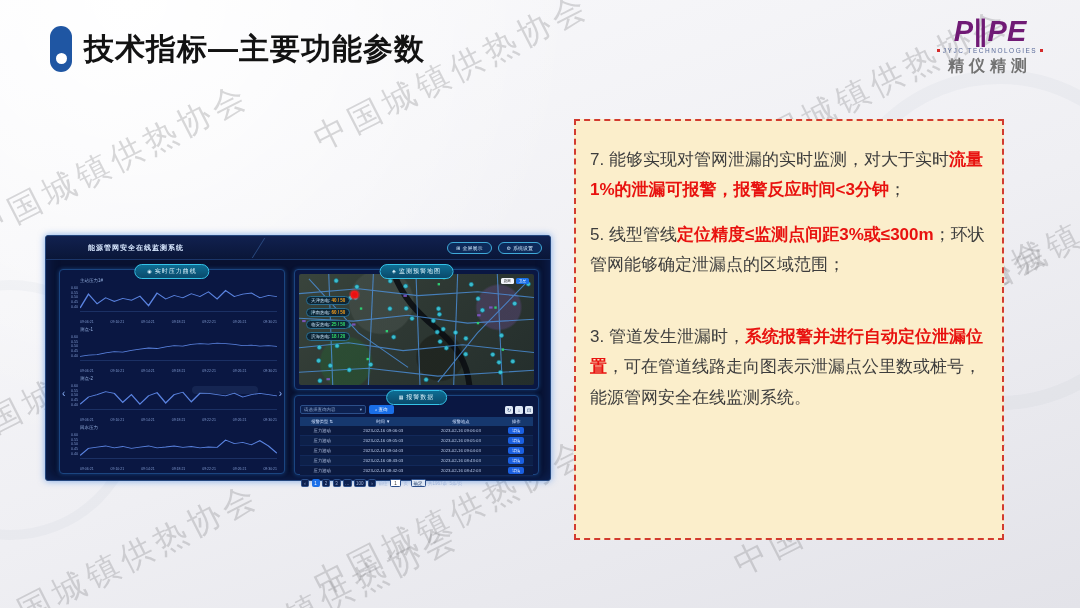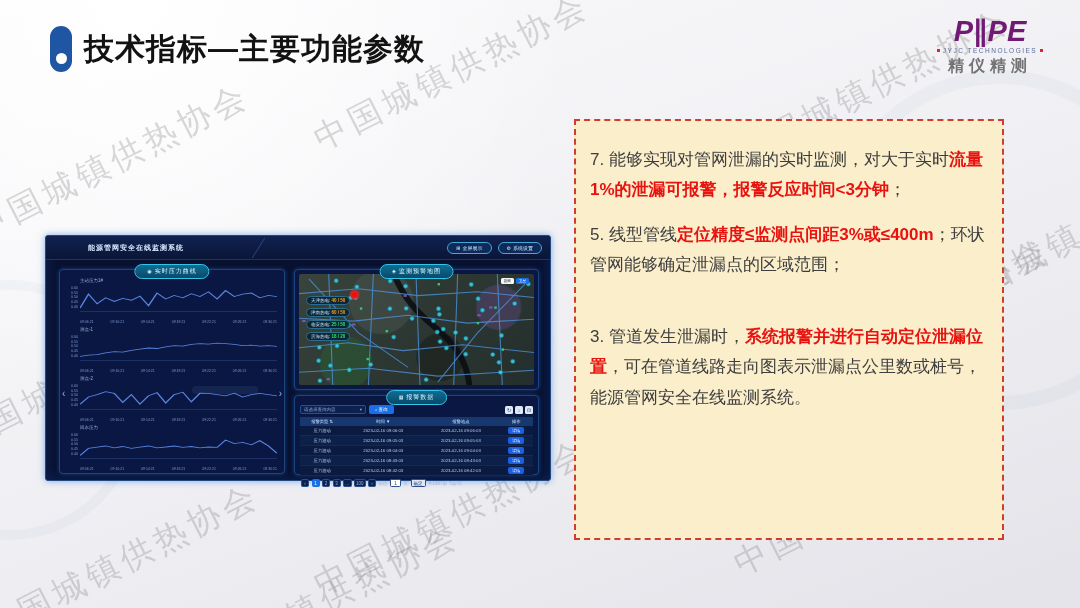--- a/index.html
+++ b/index.html
@@ -133,21 +133,21 @@
 </div>
 
 <div class="logo">
   <div class="logo-brand">P∥PE</div>
   <div class="logo-sub">JYJC TECHNOLOGIES</div>
   <div class="logo-name">精仪精测</div>
 </div>
 
 <div class="spec-panel" id="spec-panel">
     <p class="spec-item"><span>7. 能够实现对管网泄漏的实时监测，对大于实时</span><span class="spec-red">流量1%的泄漏可报警，报警反应时间&lt;3分钟</span><span>；</span></p>
-    <p class="spec-item big-gap"><span>5. 线型管线</span><span class="spec-red">定位精度≤监测点间距3%或≤400m</span><span>；环状管网能够确定泄漏点的区域范围；</span></p>
+    <p class="spec-item big-gap"><span>5. 线型管线</span><span class="spec-red">定位精度≤监测点间距3%或≤300m</span><span>；环状管网能够确定泄漏点的区域范围；</span></p>
     <p class="spec-item"><span>3. 管道发生泄漏时，</span><span class="spec-red">系统报警并进行自动定位泄漏位置</span><span>，可在管道线路走向图表示泄漏点公里数或桩号，能源管网安全在线监测系统。</span></p>
   </div>
 
 <div class="dashboard">
   <div class="db-topbar">
     <div class="db-title">能源管网安全在线监测系统</div>
     <div class="db-slant"></div>
     <div class="db-actions" id="db-actions">
         <div class="db-btn">
           <span>⊞</span>

